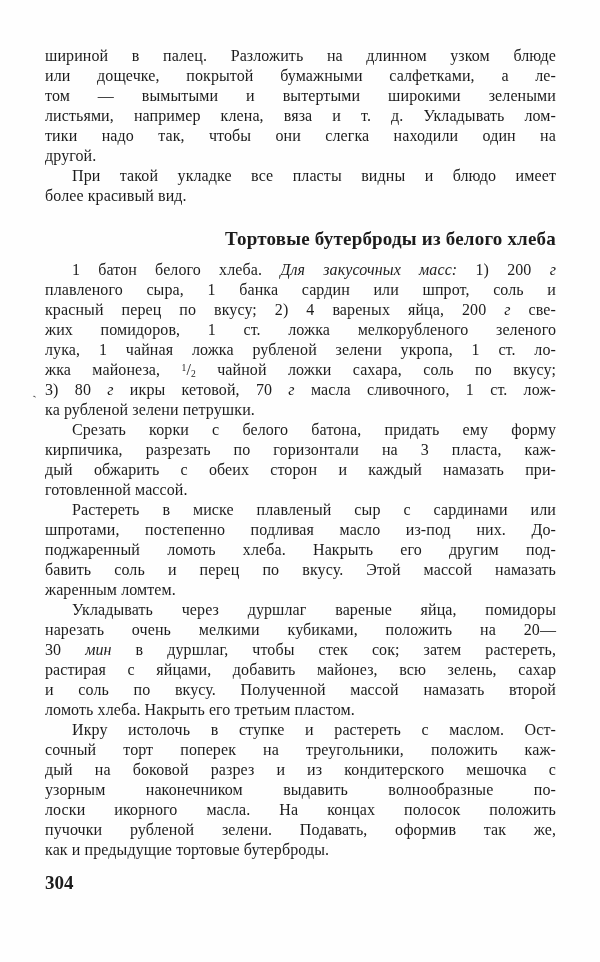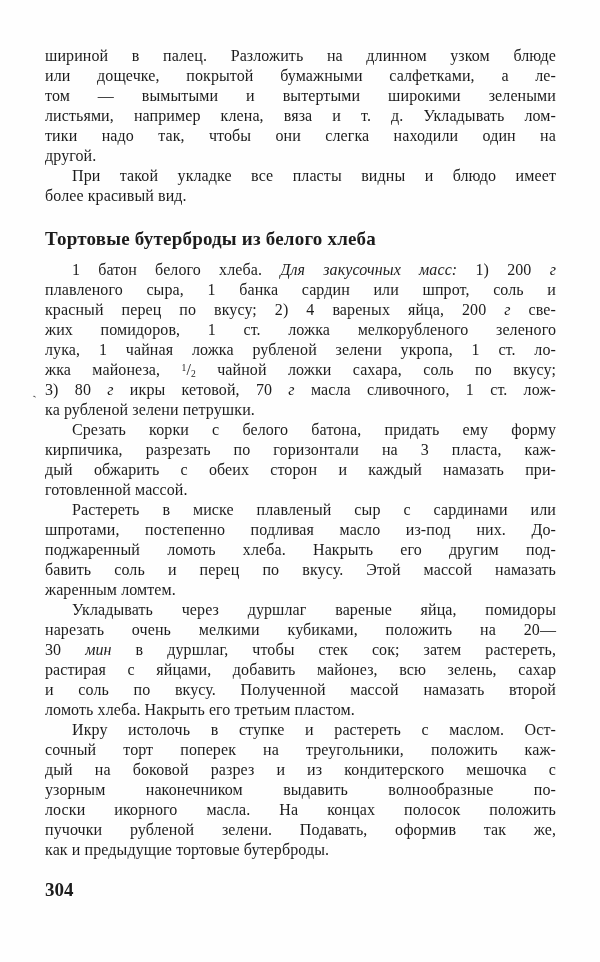--- a/index.html
+++ b/index.html
@@ -29,35 +29,35 @@
     letter-spacing: 0.1px;
   }
   .line.last {
     text-align-last: left;
   }
   .line.ind {
     padding-left: 27px;
   }
   .heading {
     font-weight: bold;
-    text-align: left;
+    text-align: right;
     font-size: 19px;
     line-height: 22px;
     letter-spacing: 0.2px;
     margin: 22px 0 10px 0;
   }
   .i { font-style: italic; }
   sup, sub {
     font-size: 0.60em;
     line-height: 0;
   }
   sup { vertical-align: 0.45em; }
   sub { vertical-align: -0.18em; }
   .page-number {
-    margin-top: 20px;
+    margin-top: 13px;
     font-weight: bold;
     font-size: 19px;
     line-height: 20px;
   }
   .artifact {
     position: absolute;
     left: 31px;
     top: 383px;
     font-size: 13px;
     color: #4a4a4a;

